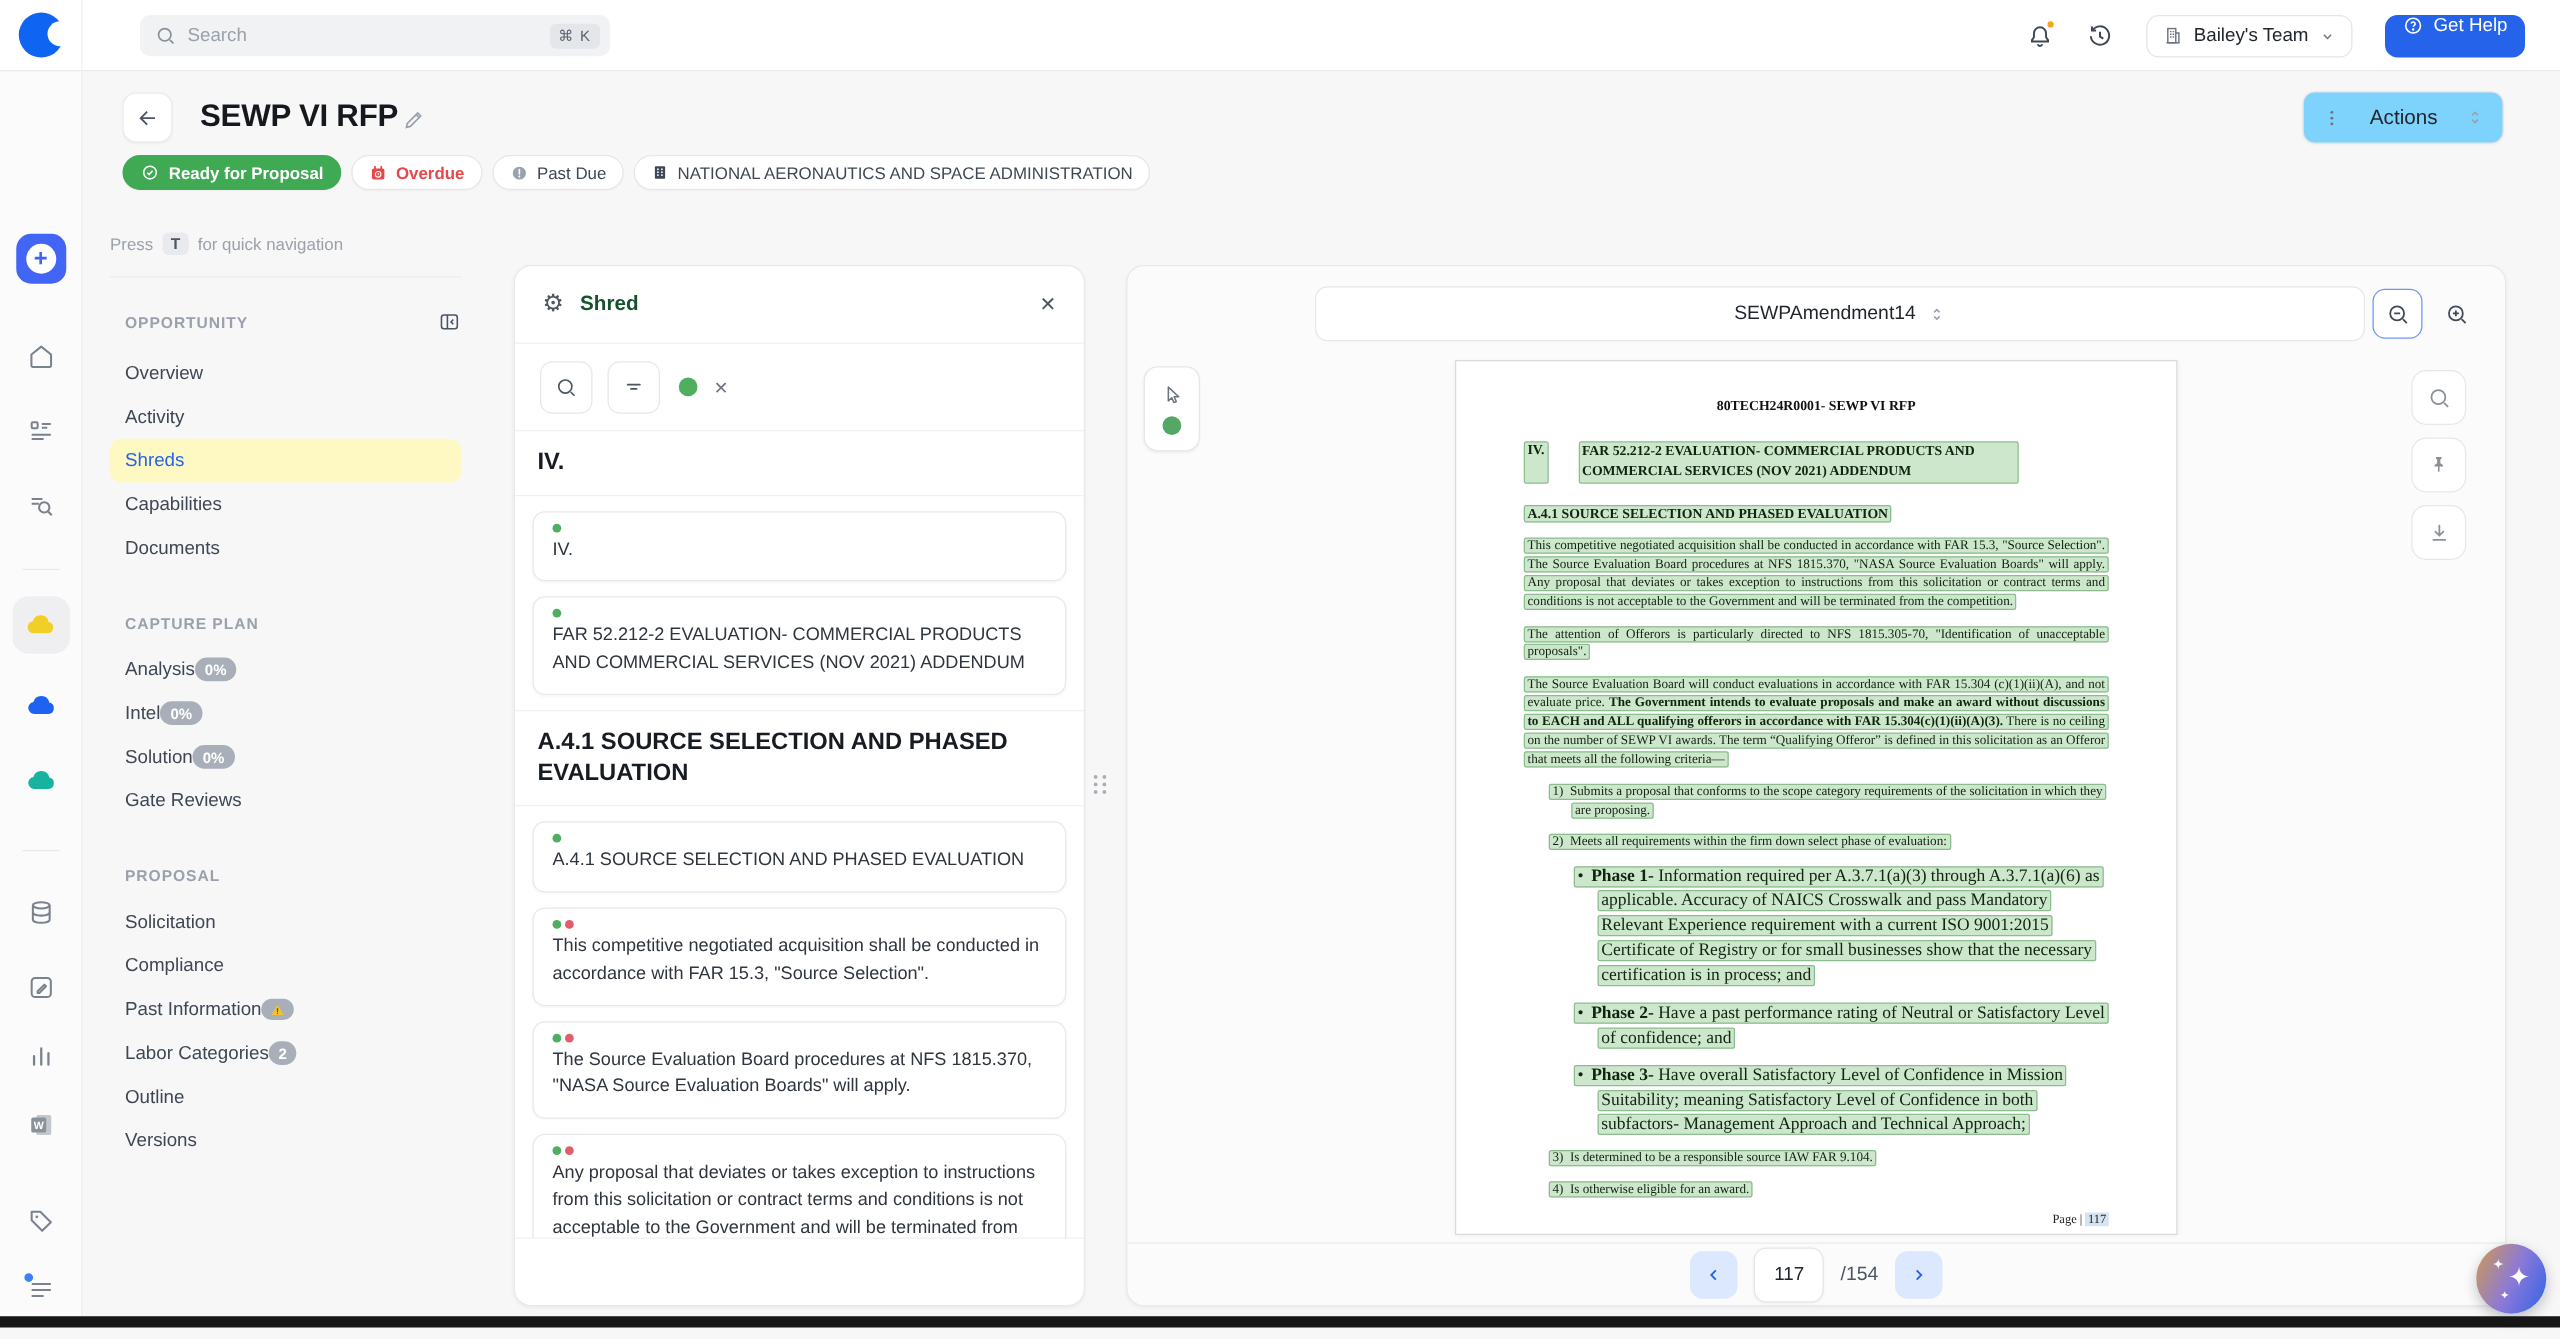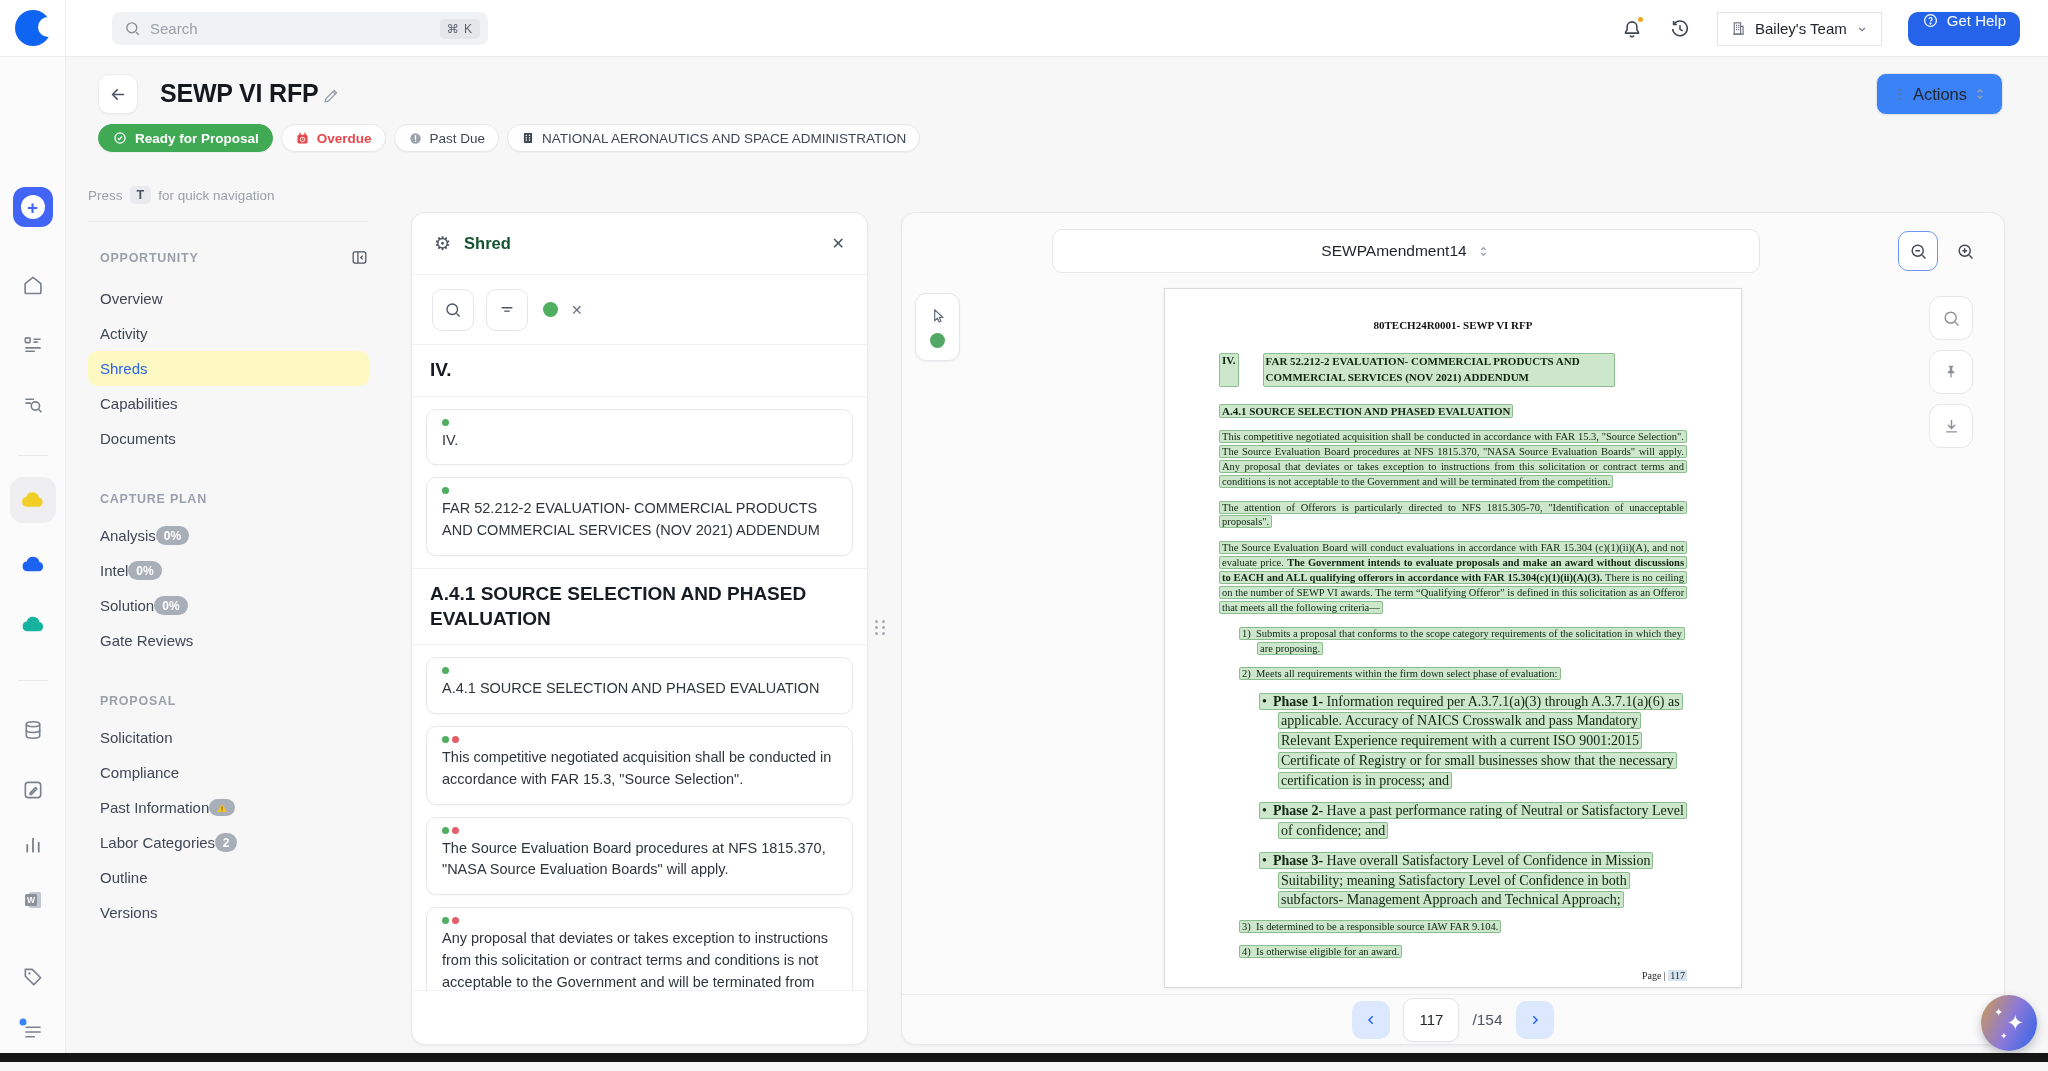--- a/index.html
+++ b/index.html
@@ -10,30 +10,30 @@
   .topbar{position:absolute;left:0;top:0;width:2048px;height:57px;background:#fff;border-bottom:1px solid #ebebee;z-index:30}
   .logo-box{position:absolute;left:0;top:0;width:66px;height:56px;display:flex;align-items:center;justify-content:center;border-right:1px solid #f0f0f2}
   .logo-moon{position:relative;width:36px;height:36px;border-radius:50%;background:#1064f2}
   .logo-moon::after{content:"";position:absolute;right:-7px;top:7px;width:20px;height:20px;border-radius:50%;background:#fff}
   .searchbar{position:absolute;left:112px;top:12px;width:376px;height:33px;background:#f1f2f4;border-radius:8px;display:flex;align-items:center;padding:0 8px 0 12px;gap:9px;cursor:text}
   .searchbar .ph{flex:1;font-size:15px;color:#9aa1ab}
   .kbd{font-size:12px;color:#5a6270;background:#e4e6ea;border-radius:5px;padding:3px 7px;letter-spacing:1px}
   .top-right{position:absolute;right:28px;top:0;height:57px;display:flex;align-items:center;gap:26px}
   .iconbtn{position:relative;background:none;border:none;cursor:pointer;color:#3f4754;display:flex}
   .bell-dot{position:absolute;right:-2px;top:-3px;width:9px;height:9px;border-radius:50%;background:#f2a71f;border:2px solid #fff}
-  .team-pill{display:flex;align-items:center;gap:8px;height:34px;padding:0 12px;background:#fff;border:1px solid #e3e5e8;border-radius:0;cursor:pointer;font-size:15px;color:#21262c;font-weight:500}
+  .team-pill{display:flex;align-items:center;gap:8px;height:34px;padding:0 12px;background:#fff;border:1px solid #e3e5e8;border-radius:10px;cursor:pointer;font-size:15px;color:#21262c;font-weight:500}
   .gethelp{display:flex;align-items:flex-start;gap:8px;height:34px;padding:0 14px;background:#2563eb;border:none;border-radius:10px;color:#fff;font-size:15px;font-weight:500;cursor:pointer}
   
   .page{position:absolute;left:0;top:57px;width:2048px;height:1005px;background:#f7f7f8}
   .bottom-edge{position:absolute;left:0;bottom:0;width:2048px;height:9px;background:#161616;z-index:40}
   
   .back-btn{position:absolute;left:98px;top:17px;width:40px;height:40px;border-radius:11px;border:1px solid #ebecee;background:#fff;display:flex;align-items:center;justify-content:center;cursor:pointer;box-shadow:0 1px 2px rgba(16,24,40,.04)}
   .page-title{position:absolute;left:160px;top:22px;font-size:25px;font-weight:700;color:#15191e;letter-spacing:-.2px}
   .edit-pencil{position:absolute;top:29px;color:#9aa1ab;cursor:pointer}
-  .actions-btn{position:absolute;right:45px;top:16px;height:42px;display:flex;align-items:center;gap:5px;padding:0 14px;background:#3b82f6;border:1px solid #e3e5e8;border-radius:10px;cursor:pointer;box-shadow:0 1px 2px rgba(16,24,40,.04)}
+  .actions-btn{position:absolute;right:45px;top:16px;height:42px;display:flex;align-items:center;gap:22px;padding:0 14px;background:#7dd3fc;border:1px solid #e3e5e8;border-radius:10px;cursor:pointer;box-shadow:0 1px 2px rgba(16,24,40,.04)}
   .actions-btn .lbl{font-size:16.5px;color:#21262c;font-weight:500}
   .badges{position:absolute;left:98px;top:67px;display:flex;gap:8px}
   .pill{height:28px;display:flex;align-items:center;gap:7px;padding:0 13px;border-radius:14px;background:#fff;border:1px solid #e6e7ea;font-size:13.5px;font-weight:500;color:#3f4754;box-shadow:0 1px 1px rgba(16,24,40,.03)}
   .pill.success{background:#3fa954;border-color:#3fa954;color:#fff;font-weight:600}
   .pill.danger{color:#e8474b;font-weight:600}
   
   .rail{position:absolute;left:0;top:0;width:66px;height:996px;background:#fbfbfc;border-right:1px solid #eeeef0}
   .rail .ritem{position:absolute;left:50%;transform:translate(-50%,-50%);display:flex;align-items:center;justify-content:center;cursor:pointer;color:#7a828d}
   .rail .divider{position:absolute;left:50%;transform:translateX(-50%);width:30px;height:1px;background:#e8e9eb}
   .add-btn{width:40px;height:40px;border-radius:12px;background:#4365f6;border:none;display:flex;align-items:center;justify-content:center;cursor:pointer}
@@ -69,21 +69,21 @@
   .dots{display:flex;gap:3px;margin-bottom:4px}
   .dot{width:7px;height:7px;border-radius:50%}
   .dot.g{background:#4fae5f}.dot.r{background:#e35d6a}
   .card .txt{font-size:14.5px;line-height:1.5;color:#2f353d}
   .sp-foot{flex:none;height:54px;border-top:1px solid #eef0f2}
   
   .handle{position:absolute;left:873px;top:556px;width:14px;height:28px;display:grid;grid-template-columns:4px 4px;gap:3px;justify-content:center;align-content:center;cursor:col-resize}
   .handle i{width:3px;height:3px;border-radius:50%;background:#a6adb8}
   
   .doc-panel{position:absolute;left:901px;top:155px;width:1104px;height:833px;background:#fbfbfc;border:1px solid #e8e9eb;border-radius:14px;box-shadow:0 1px 3px rgba(16,24,40,.05);overflow:hidden}
-  .doc-select{position:absolute;left:150px;top:16px;width:708px;height:44px;background:#fff;border:1px solid #e6e7ea;border-radius:10px;display:flex;align-items:center;justify-content:center;gap:9px;cursor:pointer;font-size:15.5px;color:#1f242b}
+  .doc-select{position:absolute;left:150px;top:16px;width:840px;height:44px;background:#fff;border:1px solid #e6e7ea;border-radius:10px;display:flex;align-items:center;justify-content:center;gap:9px;cursor:pointer;font-size:15.5px;color:#1f242b}
   .zoom-btn{position:absolute;top:18px;width:40px;height:40px;border-radius:10px;display:flex;align-items:center;justify-content:center;cursor:pointer;background:transparent;border:1px solid transparent;color:#3f4854}
   .zoom-btn.active{border-color:#6d96f2;background:#fff}
   .tool-palette{position:absolute;left:13px;top:80px;width:45px;height:68px;background:#fff;border:1px solid #e6e7ea;border-radius:11px;display:flex;flex-direction:column;align-items:center;justify-content:center;gap:7px;box-shadow:0 1px 2px rgba(16,24,40,.05)}
   .green-tool{width:15px;height:15px;border-radius:50%;background:#53a865;cursor:pointer}
   .side-tools{position:absolute;left:1027px;top:83px;display:flex;flex-direction:column;gap:10px}
   .side-tools .btn-sq{width:44px;height:44px;border-radius:12px;color:#8b9096}
   
   .pdf-page{position:absolute;left:262px;top:75px;width:578px;height:700px;background:#fff;border:1px solid #d9dadb;box-shadow:0 1px 4px rgba(16,24,40,.06);
     font-family:"Liberation Serif","DejaVu Serif",serif;color:#111;display:flex;flex-direction:column;padding:30px 54px 24px}
   .hl{background:#cde7cd;border:1px solid #8cbd8e;border-radius:2px;padding:0 2px;-webkit-box-decoration-break:clone;box-decoration-break:clone;color:#10240f}

